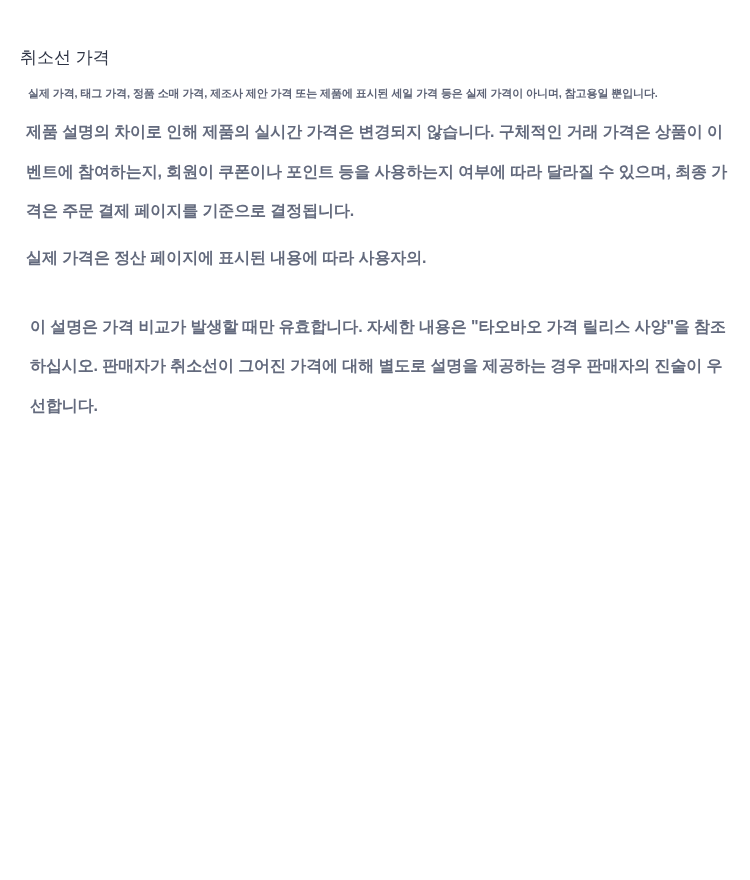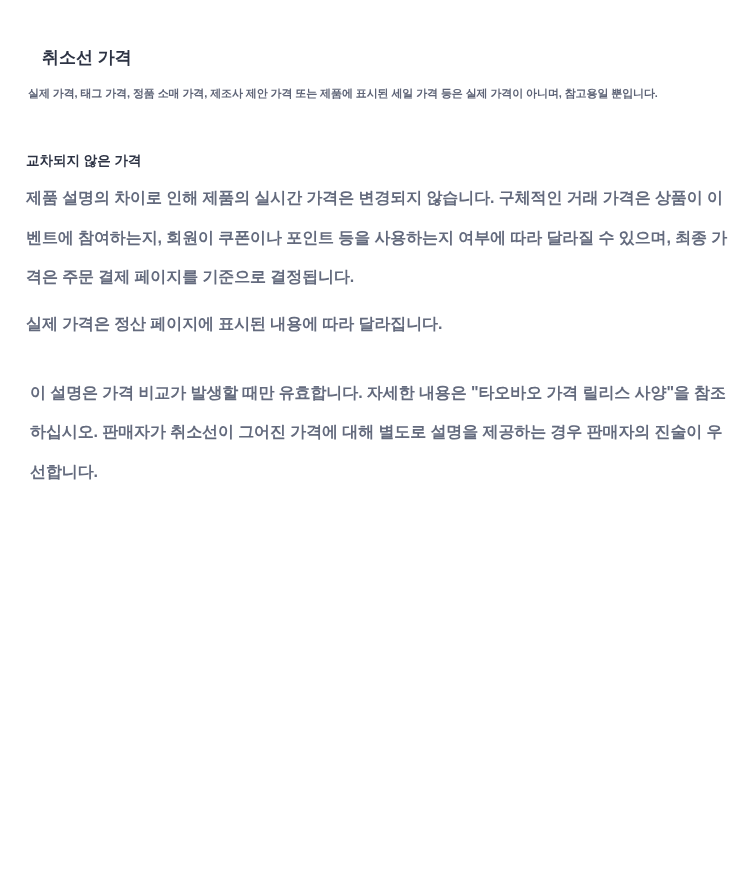--- a/index.html
+++ b/index.html
@@ -23,23 +23,23 @@
   }
   .title {
     font-size: 22px;
     font-weight: bold;
     color: #2d3344;
     margin: 22px 0 0 8px;
     letter-spacing: -0.2px;
   }
   .h-min {
     font-size: 17px;
-    font-weight: bold;
+    font-weight: normal;
     color: #2d3344;
-    margin: 46px 0 0 24px;
+    margin: 46px 0 0 2px;
   }
   .lead {
     font-size: 11px;
     font-weight: bold;
     color: #5d6376;
     line-height: 1.95;
     margin: 14px 0 4px 10px;
     letter-spacing: -0.1px;
   }
   .h-sub {
@@ -69,22 +69,21 @@
 </head>
 <body>
 
 <div class="page">
 
 
   <div class="h-min">취소선 가격</div>
 
   <div class="lead">실제 가격, 태그 가격, 정품 소매 가격, 제조사 제안 가격 또는 제품에 표시된 세일 가격 등은 실제 가격이 아니며, 참고용일 뿐입니다.</div>
 
-  <div class="h-sub">교차되지 않은 가격</div>
 
   <div class="para">제품 설명의 차이로 인해 제품의 실시간 가격은 변경되지 않습니다. 구체적인 거래 가격은 상품이 이벤트에 참여하는지, 회원이 쿠폰이나 포인트 등을 사용하는지 여부에 따라 달라질 수 있으며, 최종 가격은 주문 결제 페이지를 기준으로 결정됩니다.</div>
 
 
-  <div class="para">실제 가격은 정산 페이지에 표시된 내용에 따라 달라집니다.</div>
+  <div class="para">실제 가격은 정산 페이지에 표시된 내용에 따라 사용자의.</div>
 
   <div class="para gap-md indent">이 설명은 가격 비교가 발생할 때만 유효합니다. 자세한 내용은 "타오바오 가격 릴리스 사양"을 참조하십시오. 판매자가 취소선이 그어진 가격에 대해 별도로 설명을 제공하는 경우 판매자의 진술이 우선합니다.</div>
 
 </div>
 
 </body></html>

